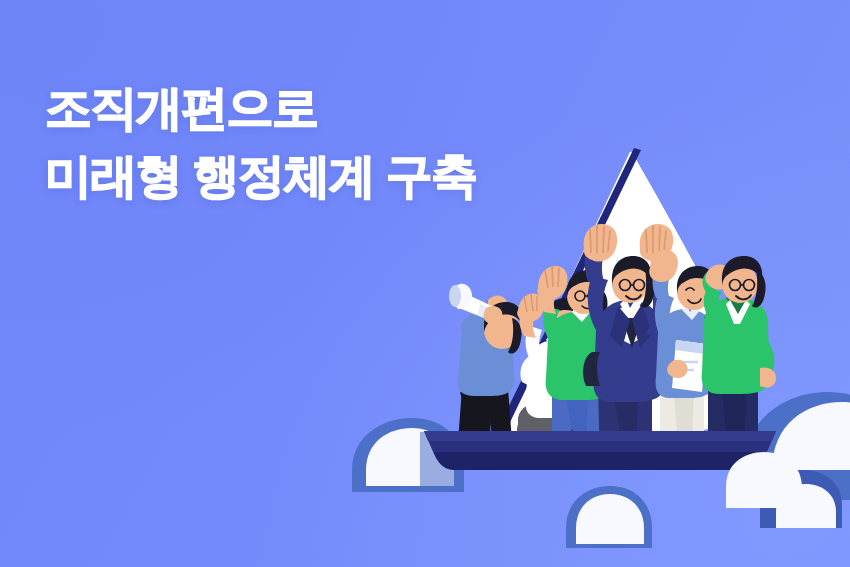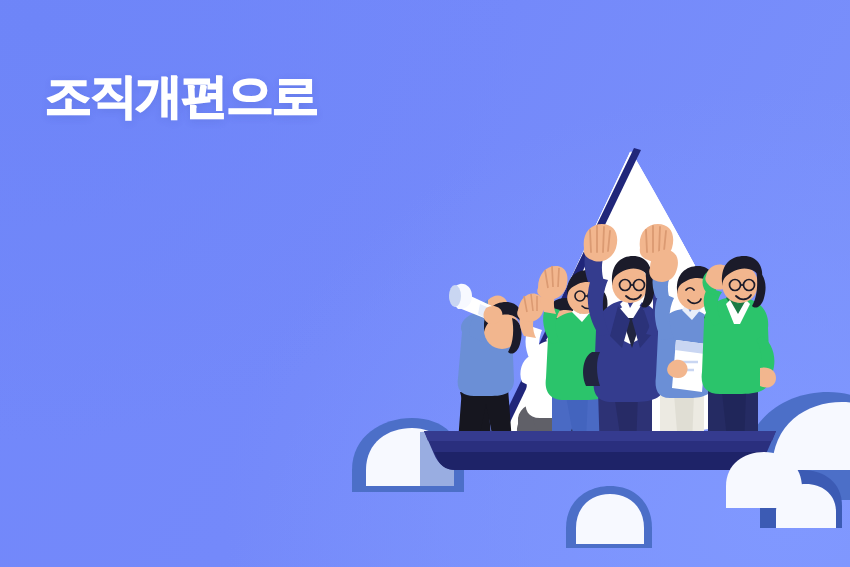--- a/index.html
+++ b/index.html
@@ -14,21 +14,21 @@
     overflow:hidden;
     background:
       radial-gradient(ellipse 900px 700px at 92% 92%, #8098ff 0%, rgba(128,152,255,0) 62%),
       radial-gradient(ellipse 700px 600px at 4% 4%, #6e85f8 0%, rgba(110,133,248,0) 70%),
       linear-gradient(118deg,#7187fa 0%,#7489fa 45%,#7b92fb 100%);
   }
 
   
   #headline {
     position:absolute;
-    left:45px; top:62px;
+    left:45px; top:74px;
     z-index:40;
     user-select:none;
   }
   .hl-line {
     display:block;
     color:#ffffff;
     font-weight:900;
     font-size:47px;
     line-height:68px;
     letter-spacing:-1.6px;
@@ -349,15 +349,16 @@
 
         <g>
           <path d="M726 486 C726 464 744 452 764 452 C786 452 802 466 802 488 L802 508 L726 508 Z" fill="#F7F9FF"></path>
         </g>
       </g>
     </svg>
   </div>
 
   <div id="headline">
     <span class="hl-line">조직개편으로</span>
+    <span class="hl-line">미래형 행정체계 구축</span>
   </div>
 
 </div>
 
 </body></html>

